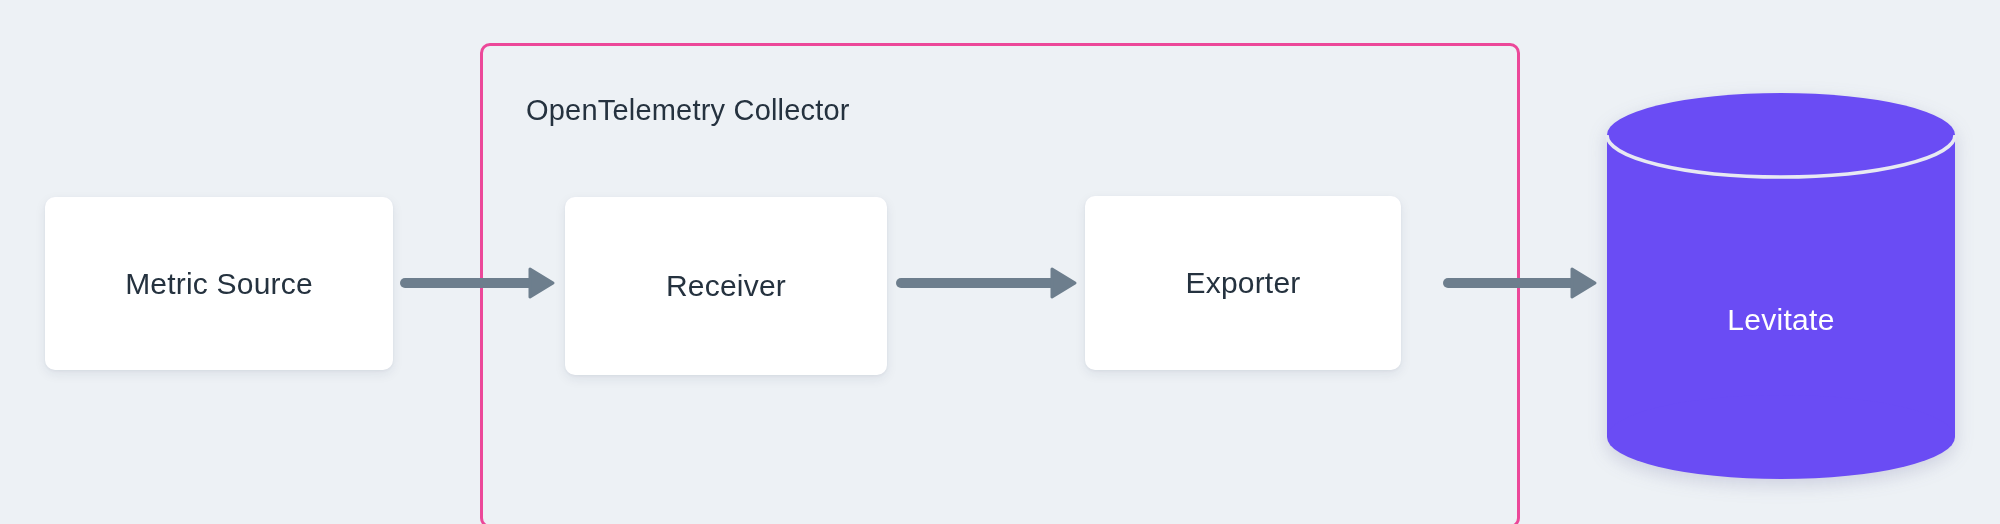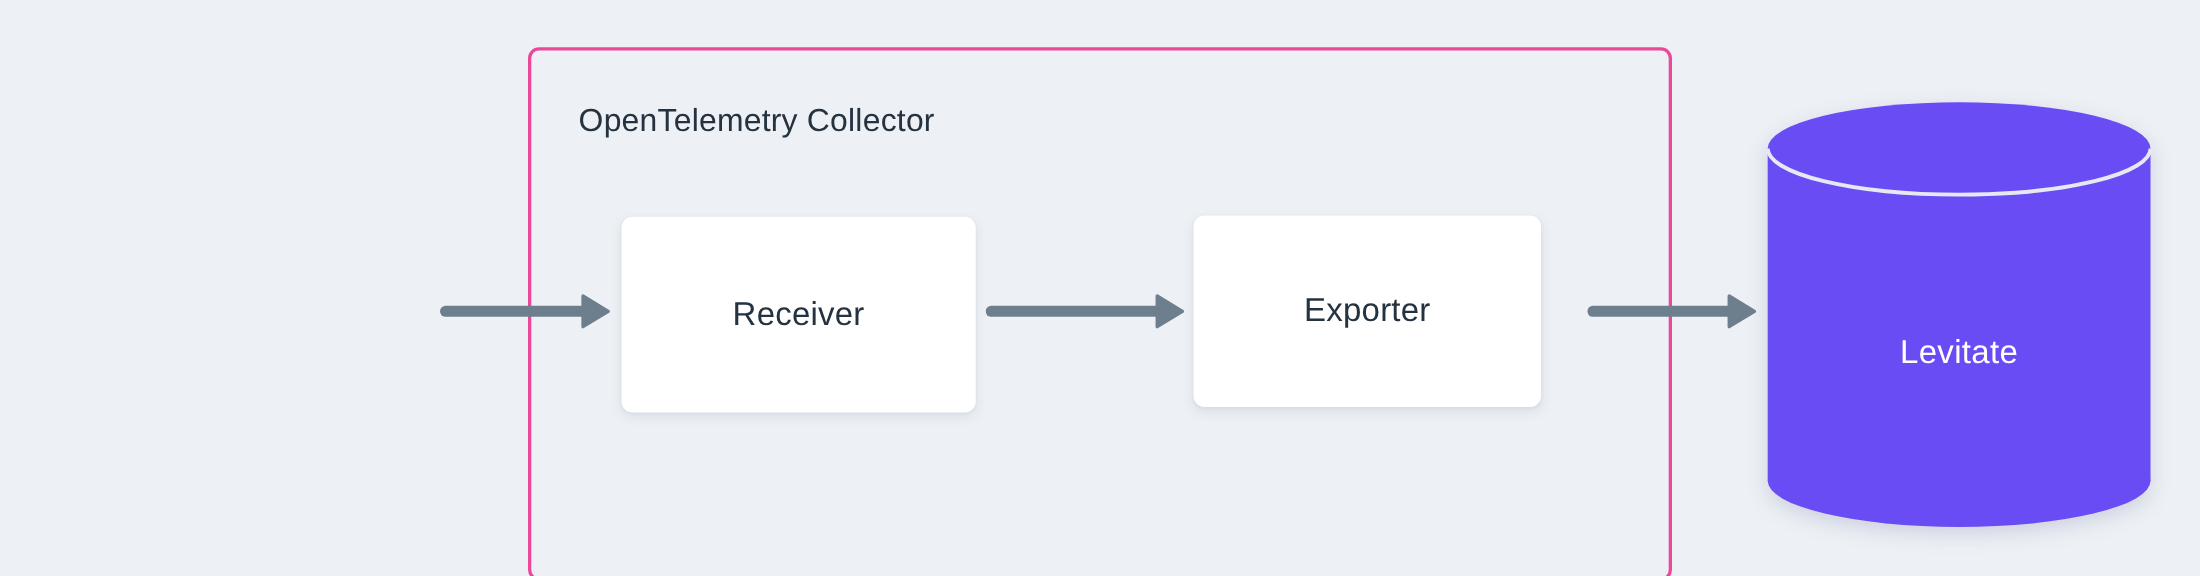--- a/index.html
+++ b/index.html
@@ -104,20 +104,23 @@
 </style>
 </head>
 <body>
 
 <div id="canvas">
 
   <div class="group">
     <div class="group-label">OpenTelemetry Collector</div>
   </div>
 
+  <div class="node" id="n-metric">
+    <span class="node-label">Metric Source</span>
+  </div>
 
   <div class="node" id="n-receiver">
     <span class="node-label">Receiver</span>
   </div>
 
   <div class="node" id="n-exporter">
     <span class="node-label">Exporter</span>
   </div>
 
   <svg class="arrow" id="a1" width="156" height="40" viewBox="0 0 156 40">

